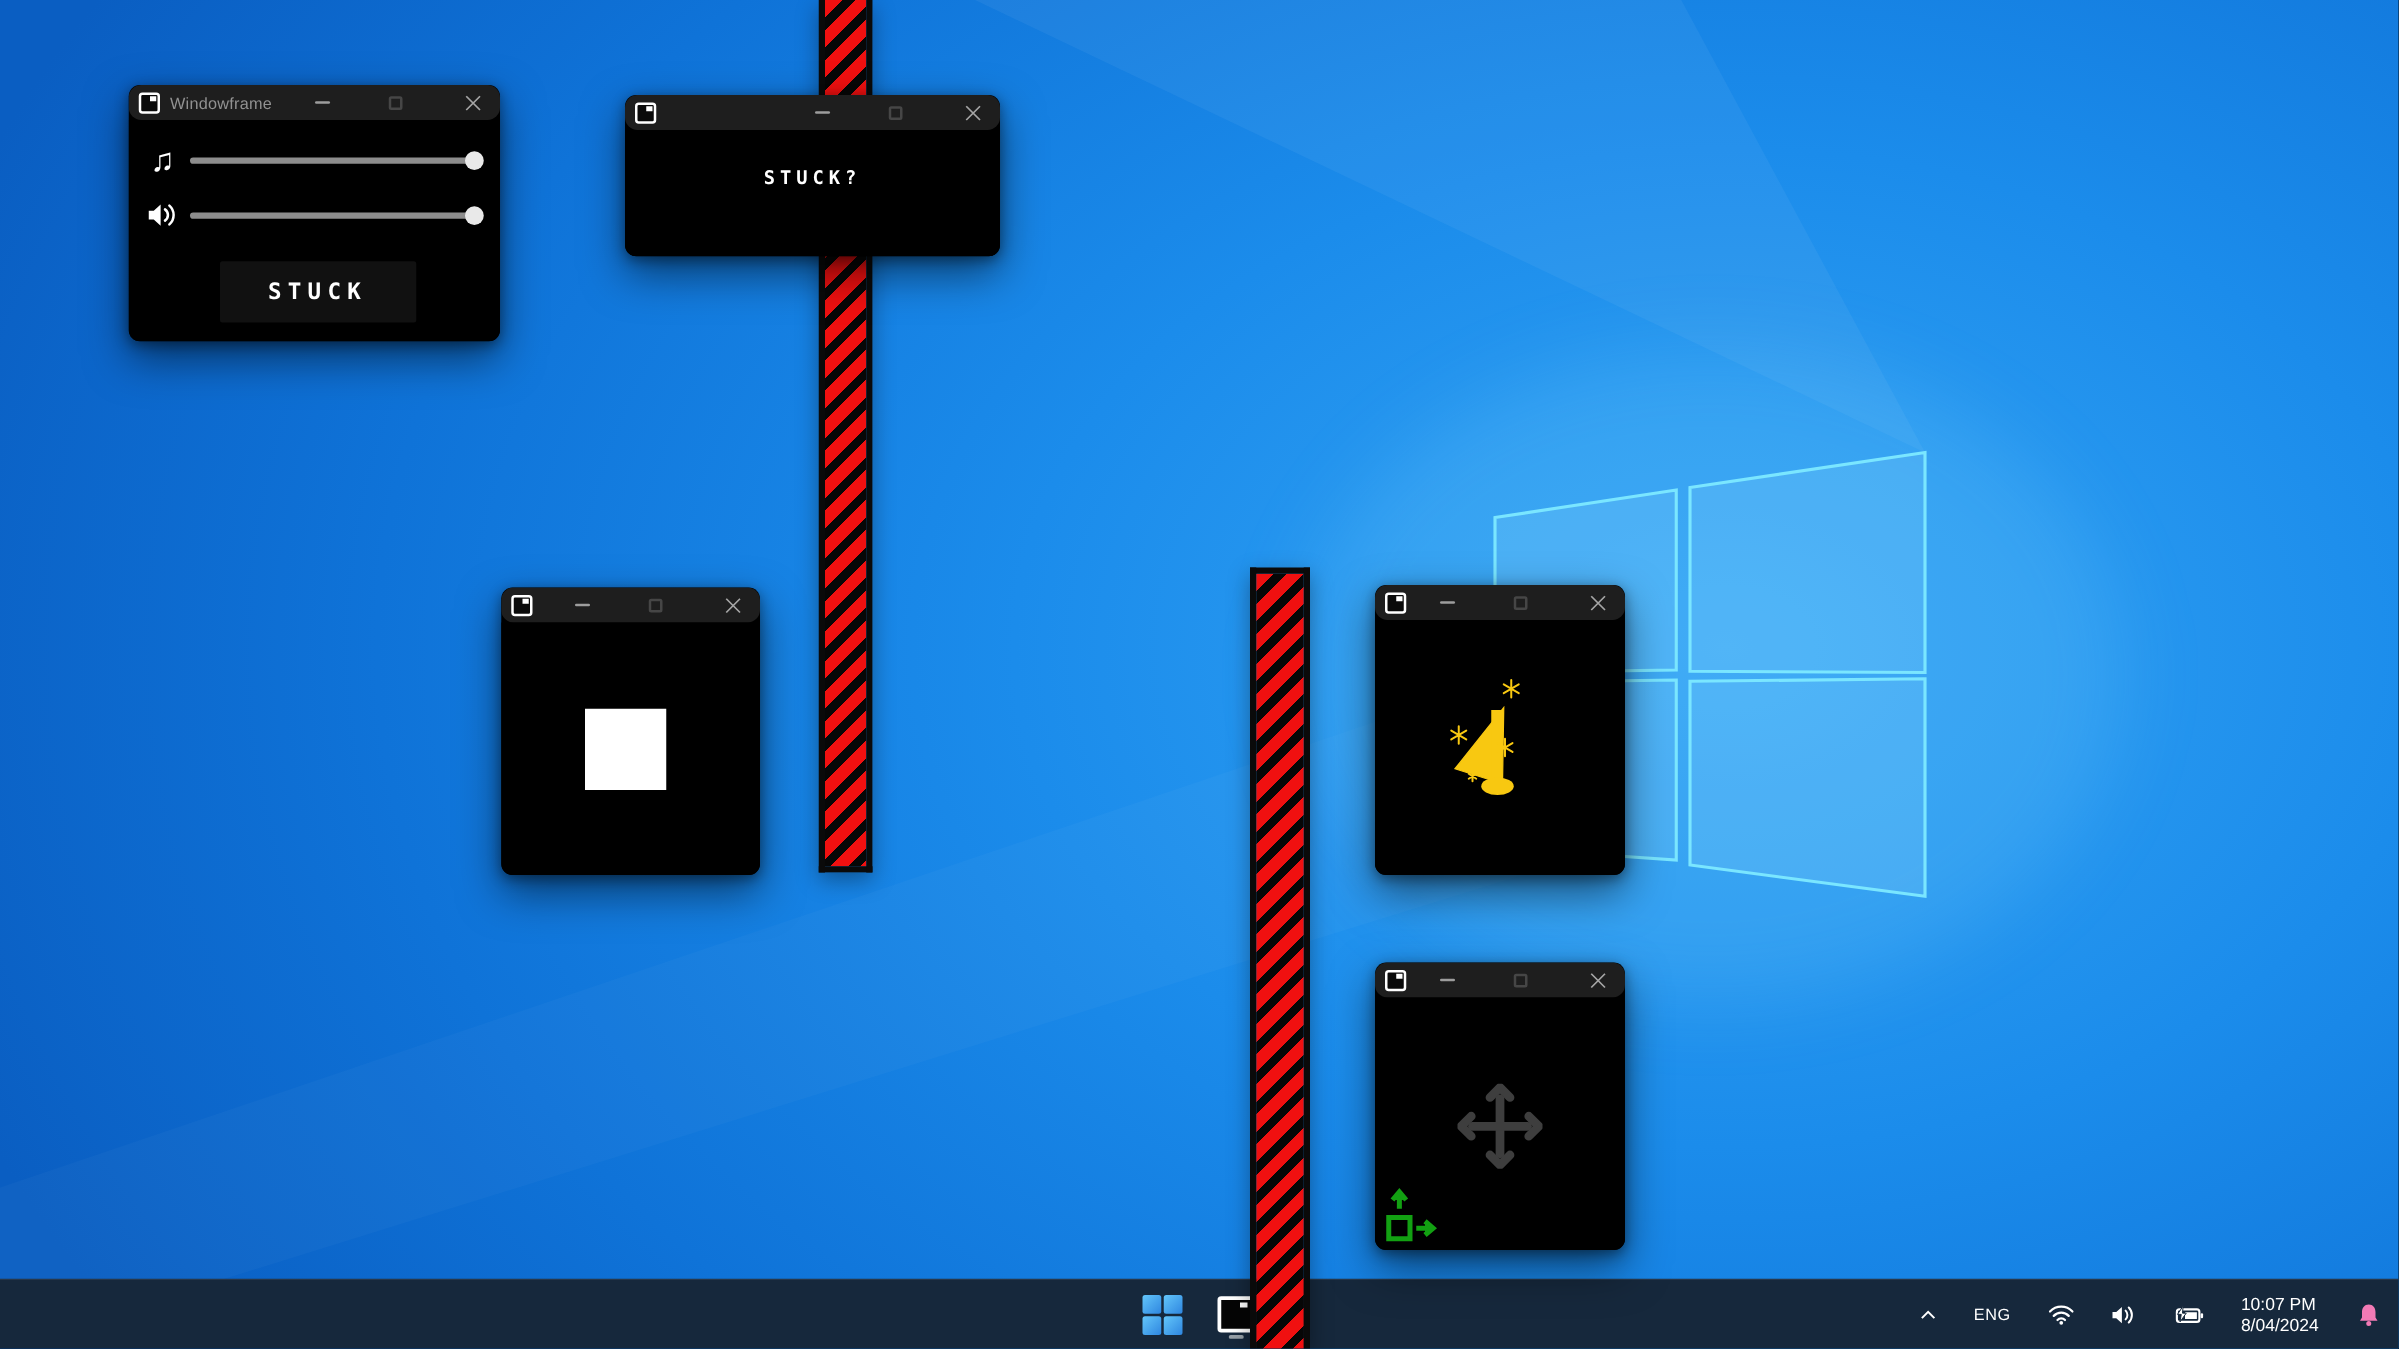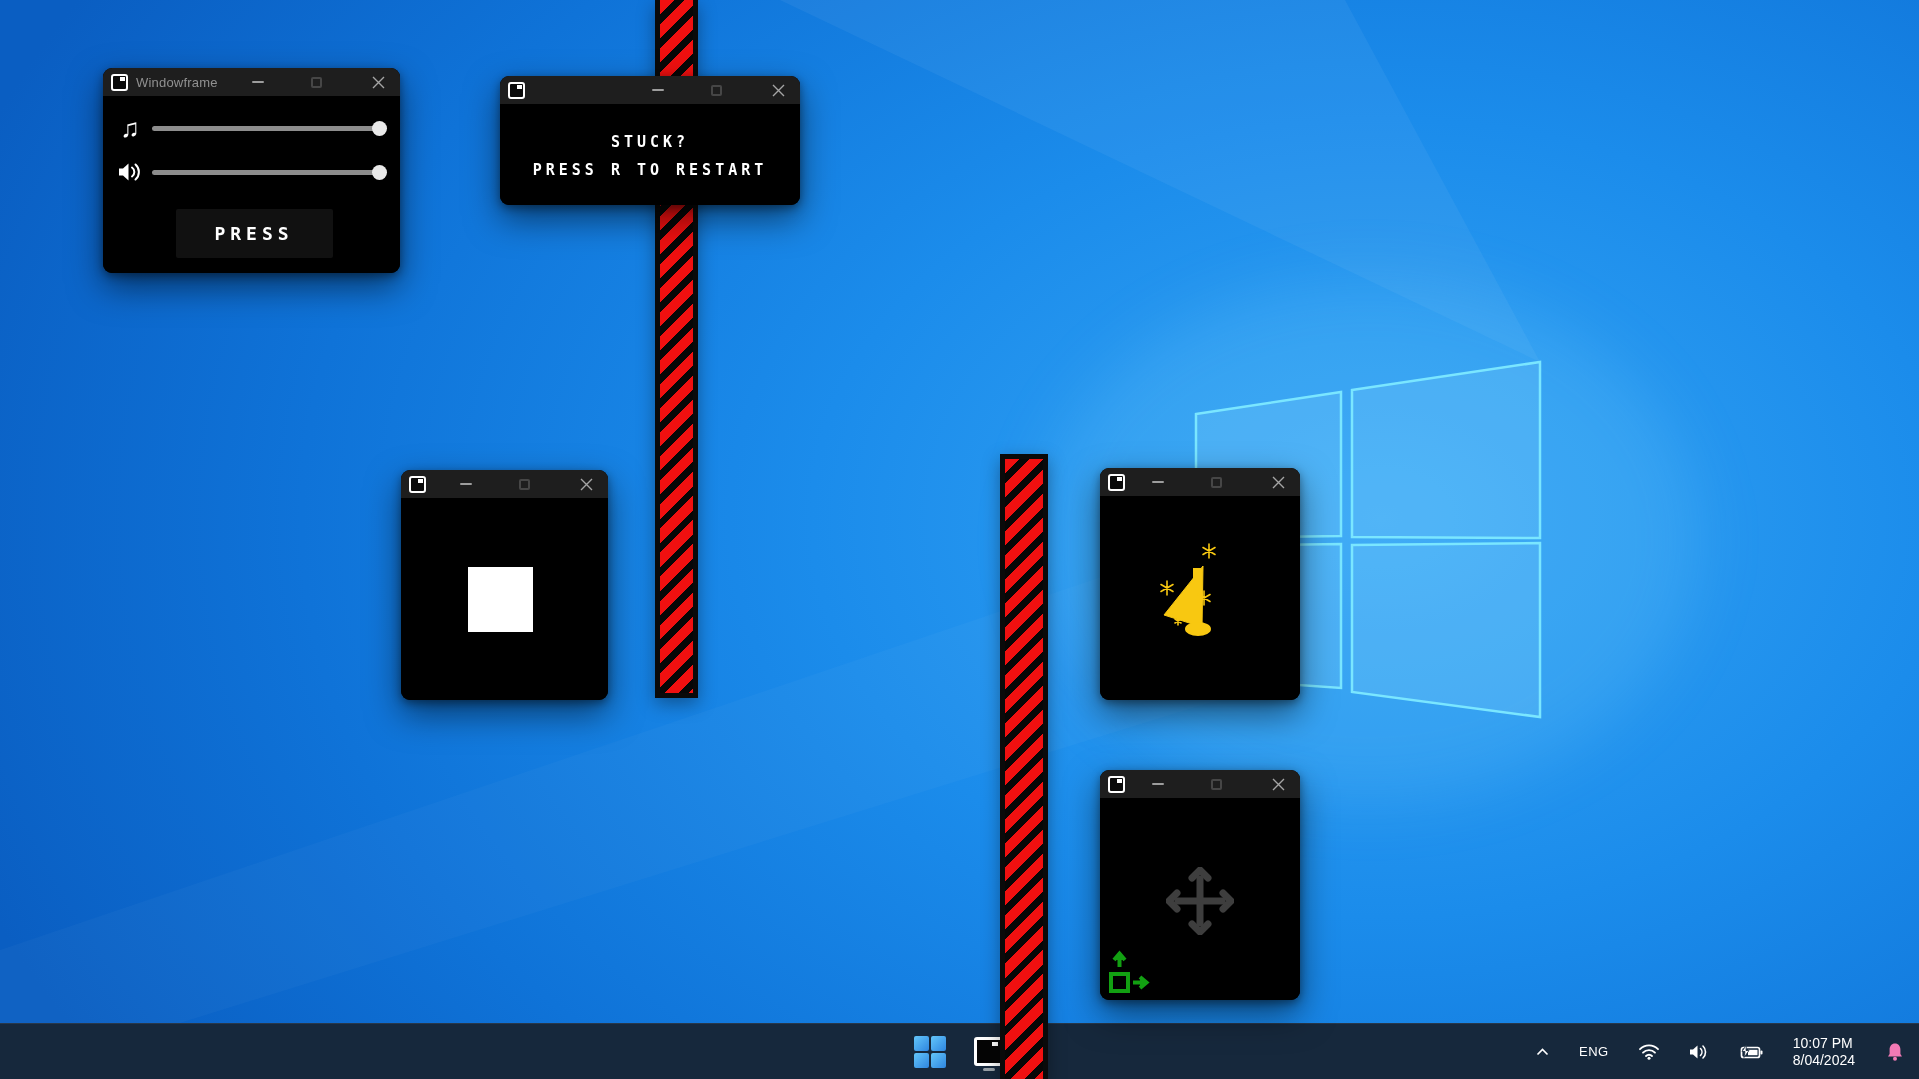--- a/index.html
+++ b/index.html
@@ -27,21 +27,21 @@
   #hazard-right{left:1000px;top:454px;width:48px;height:625px;border-bottom:none;}
 
   
   .gwin{
     position:absolute;z-index:5;border-radius:9px;overflow:hidden;
     box-shadow:0 14px 34px rgba(0,0,0,.5),0 3px 10px rgba(0,0,0,.4);
     background:#000;
   }
   .titlebar{
     position:relative;height:28px;background:#1e1e1e;
-    display:flex;align-items:center;
+    display:flex;align-items:center;border-radius:10px;
   }
   .app-ico{
     position:relative;width:17px;height:17px;margin-left:8px;
     border:2px solid #fff;border-radius:3px;background:#0a0a0a;flex:0 0 auto;
   }
   .app-ico::after{
     content:"";position:absolute;right:1px;top:1px;width:5px;height:4px;background:#fff;
   }
   .win-title{margin-left:8px;font-size:13px;color:#919191;letter-spacing:.2px;}
   .cap-btn{position:absolute;top:0;height:28px;width:30px;display:flex;align-items:center;justify-content:center;}
@@ -217,42 +217,41 @@
           <svg width="26" height="22" viewBox="0 0 26 22">
             <polygon points="2,7.5 6,7.5 11.5,2.5 11.5,19.5 6,14.5 2,14.5" fill="#fff"></polygon>
             <path d="M15 6.5 A5.5 5.5 0 0 1 15 15.5" fill="none" stroke="#fff" stroke-width="2" stroke-linecap="round"></path>
             <path d="M18.5 3.5 A10 10 0 0 1 18.5 18.5" fill="none" stroke="#fff" stroke-width="2" stroke-linecap="round"></path>
           </svg>
         </div>
         <div class="slider-track" aria-valuenow="100">
           <div class="slider-knob knob-right"></div>
         </div>
       </div>
-      <button class="quit-btn pixel">PRESS</button>
+      <button class="quit-btn pixel">STUCK</button>
     </div>
   </div>
 
   <div class="gwin" id="win-stuck">
     <div class="titlebar">
       <div class="app-ico"></div>
       <div class="cap-btn cap-min">
           <div class="glyph-min"></div>
         </div>
       <div class="cap-btn cap-max">
           <div class="glyph-max"></div>
         </div>
       <div class="cap-btn cap-close">
         <svg width="13" height="13" viewBox="0 0 13 13">
             <path d="M1 1 L12 12 M12 1 L1 12" stroke="#a5a5a5" stroke-width="1.4"></path>
           </svg>
       </div>
     </div>
     <div class="win-body">
       <div class="pixel stuck-line">STUCK?</div>
-      <div class="pixel stuck-line">PRESS R TO RESTART</div>
     </div>
   </div>
 
   <div class="gwin" id="win-player">
     <div class="titlebar">
       <div class="app-ico"></div>
       <div class="cap-btn cap-min">
           <div class="glyph-min"></div>
         </div>
       <div class="cap-btn cap-max">

